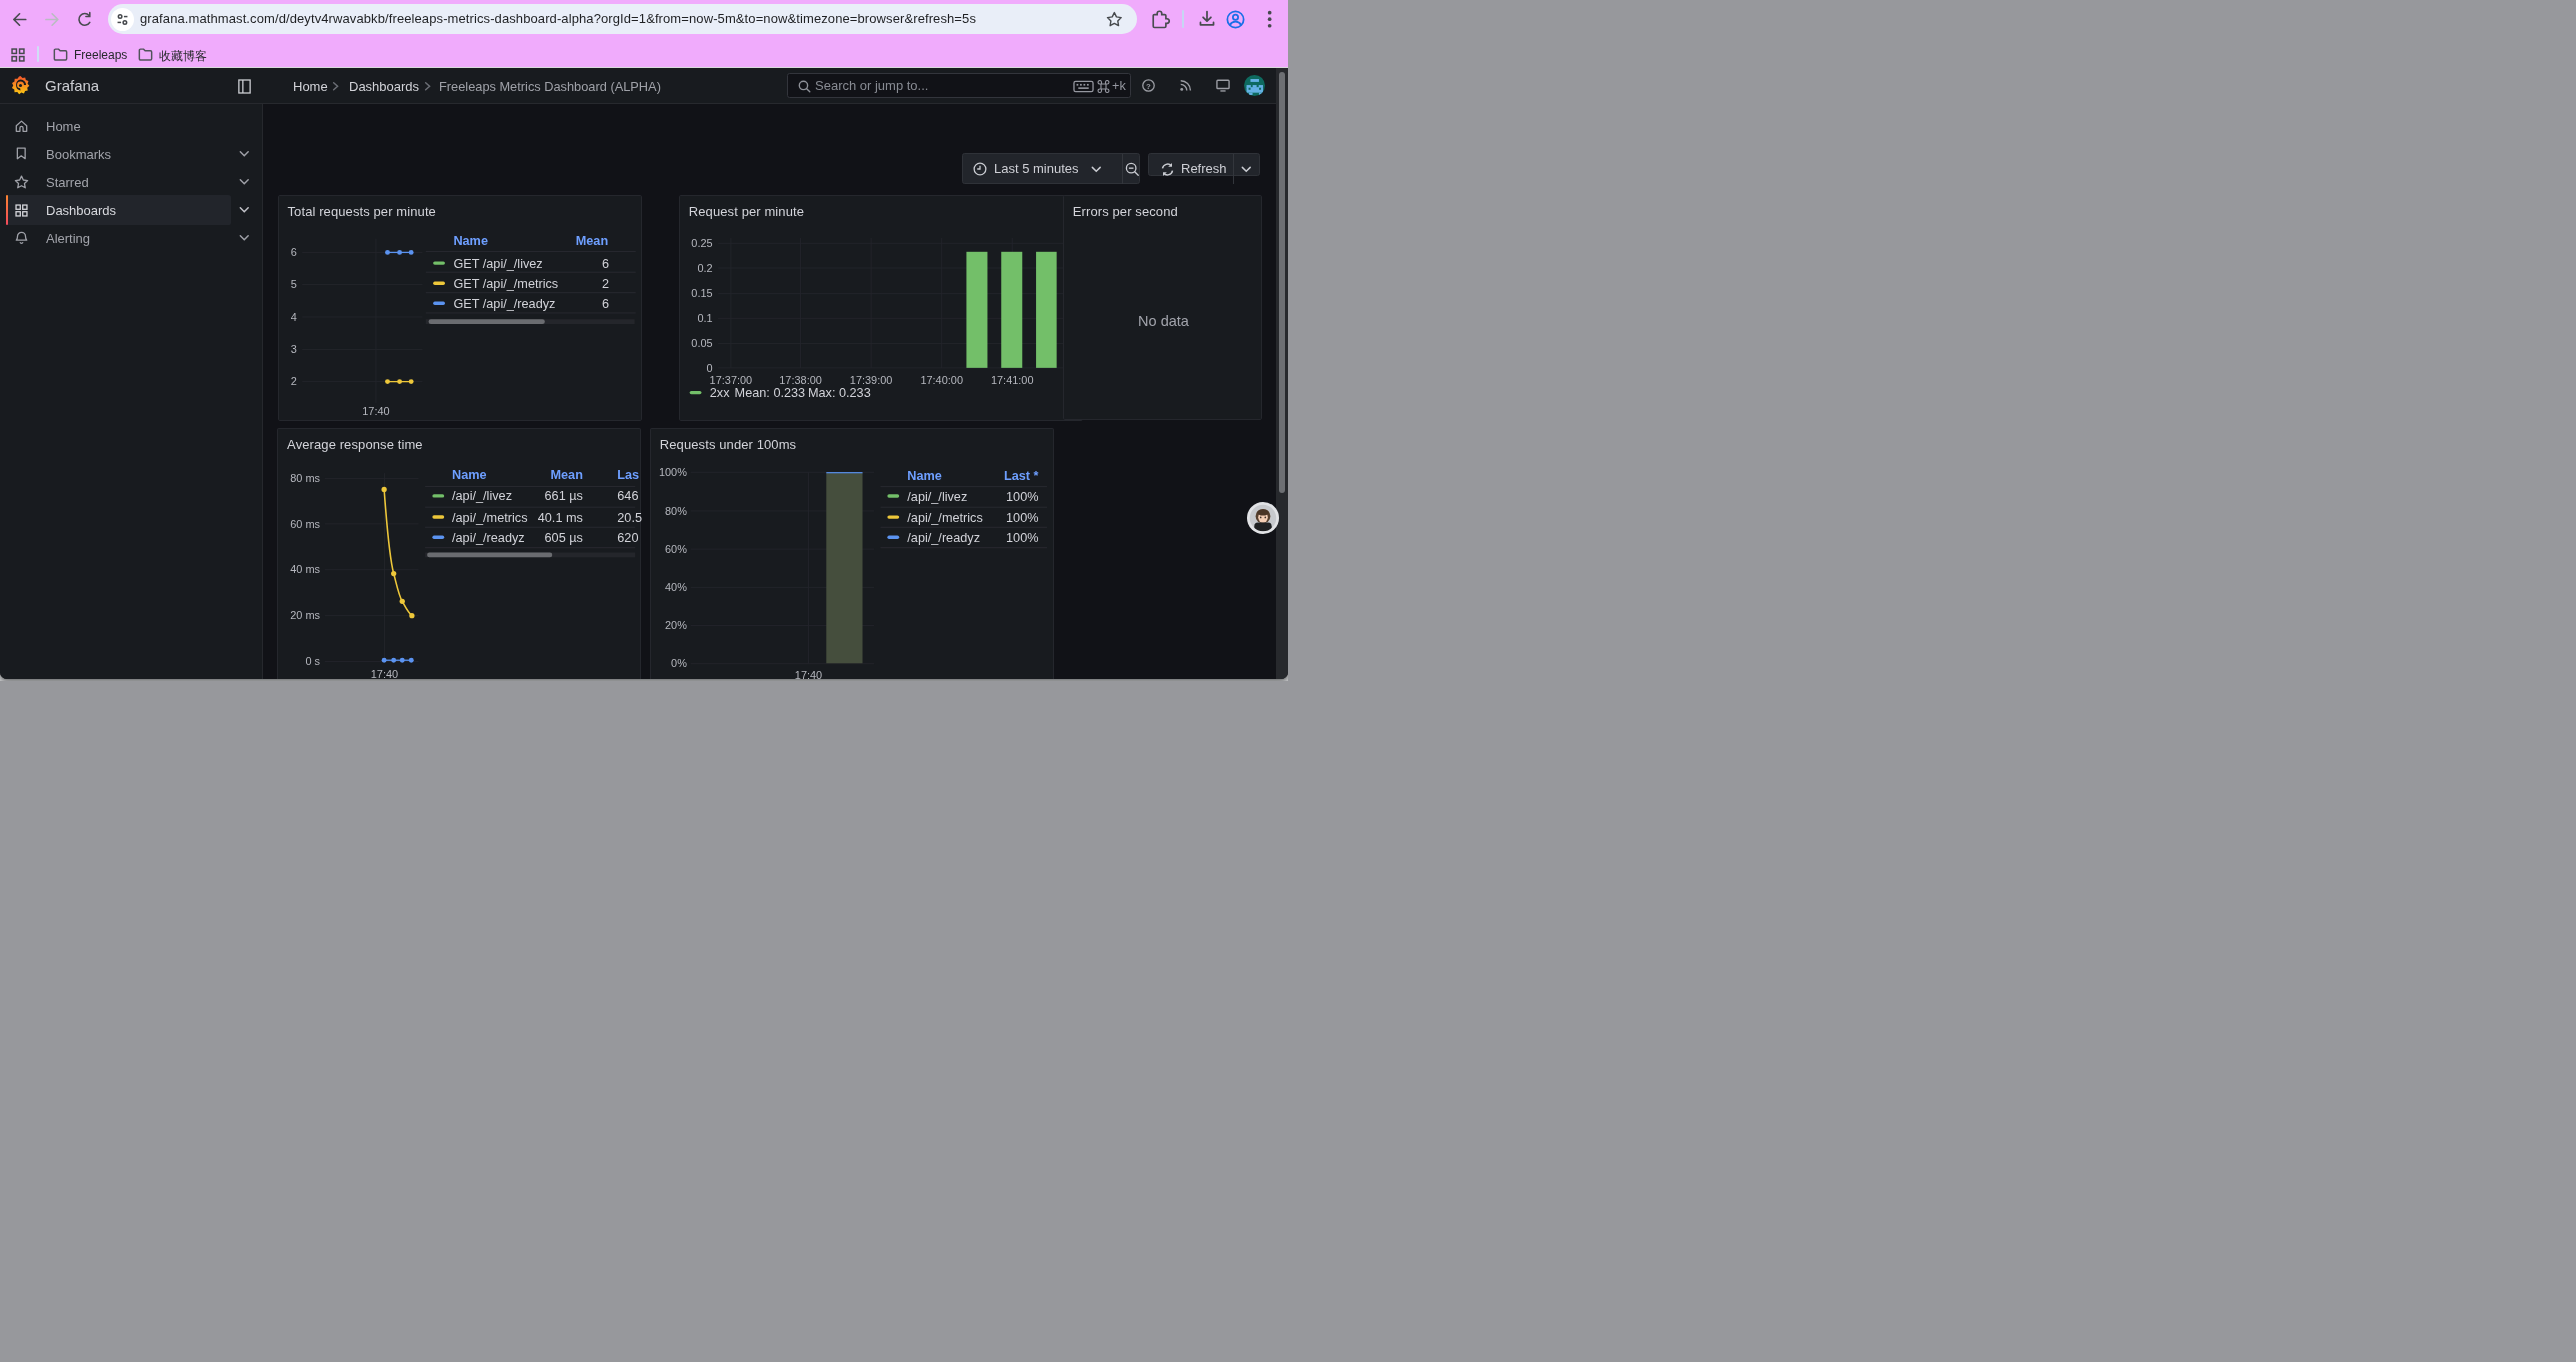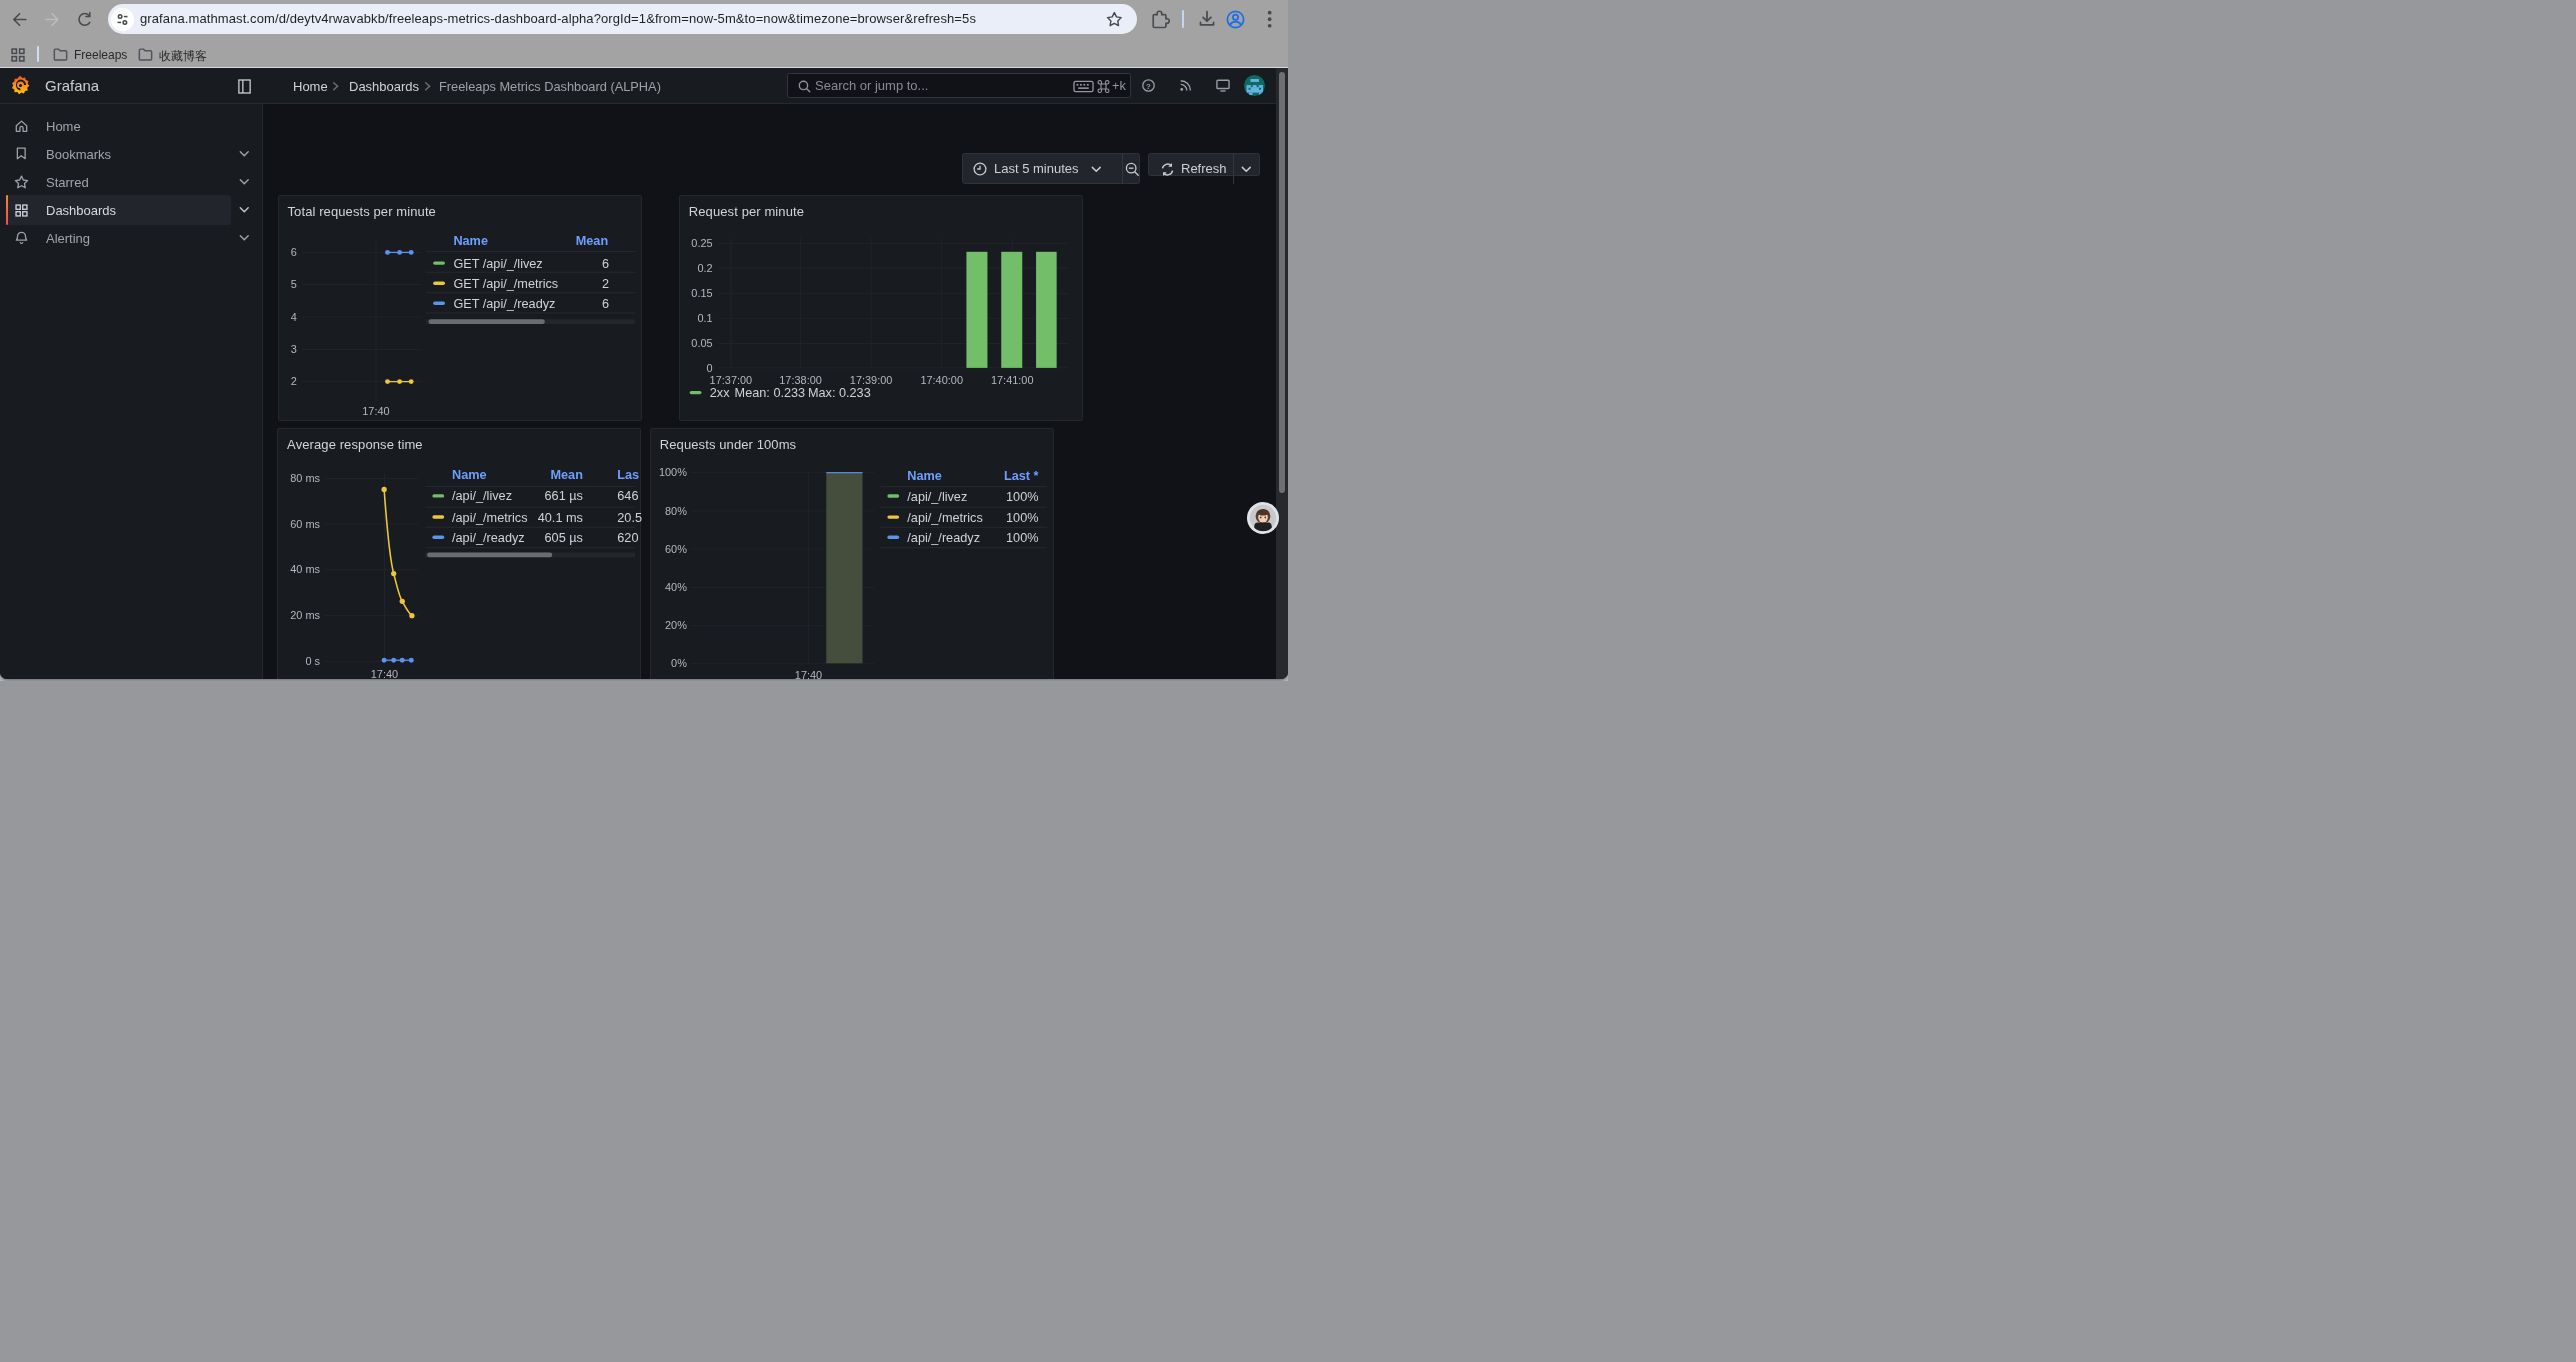--- a/index.html
+++ b/index.html
@@ -2,21 +2,21 @@
 <html style="font-size:14px"><head>
 <meta charset="utf-8">
 <style>
   * { margin:0; padding:0; box-sizing:border-box; }
   html,body { width:1288px; height:681px; overflow:hidden; }
   body { font-family:"Liberation Sans", sans-serif; background:#97989c; }
   #page { position:relative; width:1288px; height:681px; overflow:hidden; background:linear-gradient(#97999d,#c9cbcd); }
   #win { position:absolute; left:0; top:0; width:1288px; height:679px; border-radius:0 0 7px 7px; overflow:hidden; background:#111217; box-shadow:0 1.8px 5.3px rgba(0,0,0,.5); }
   .abs { position:absolute; }
   
-  #chrome { position:absolute; left:0; top:0; width:1288px; height:68px; background:#a3a3a3; box-shadow:inset 0 -0.9px 0 #d9dadc; }
+  #chrome { position:absolute; left:0; top:0; width:1288px; height:68px; background:#f0abfc; box-shadow:inset 0 -0.9px 0 #d9dadc; }
   #pill { position:absolute; left:108px; top:4px; width:1029px; height:30px; border-radius:15.3px; background:#e9eef8; }
   #pillcirc { position:absolute; left:2.5px; top:3.7px; width:23px; height:23px; border-radius:50%; background:#fff; }
   #urltext { position:absolute; left:32px; top:7px; font-size:13px; color:#1f2023; letter-spacing:0.1px; white-space:nowrap; }
   
   #app { position:absolute; left:0; top:68px; width:1288px; height:611px; background:#111217;border-radius:31px; }
   #appheader { position:absolute; left:0; top:0; width:1288px; height:36px; background:#181b1f; border-bottom:0.9px solid #27292e; }
   #sidebar { position:absolute; left:0; top:36px; width:263px; height:575px; background:#181b1f; border-right:0.9px solid #26282d; }
   #toolbar { position:absolute; left:263px; top:36px; width:1025px; height:34px; background:#191b1f; border-bottom:0.9px solid #303237; }
   #content { position:absolute; left:263px; top:70px; width:1013px; height:541px; background:#111217; }
   .navitem { position:absolute; left:0; width:262px; height:28px; }
@@ -383,20 +383,24 @@
           </g>
           <rect x="11" y="222.5" width="13.5" height="3.8" rx="1.9" fill="#73bf69"></rect>
           <g font-size="14.5" fill="#d2d3d9">
             <text x="34" y="230">2xx</text>
             <text x="62.3" y="230">Mean: 0.233</text>
             <text x="146" y="230">Max: 0.233</text>
           </g>
         </svg>
       </div>
 
+      <div class="panel" style="left:800px;top:57px;width:199px;height:225px;">
+        <div class="ptitle">Errors per second</div>
+        <div class="abs" style="left:0;top:117px;width:199px;text-align:center;font-size:14.5px;color:#a2a4ac;">No data</div>
+      </div>
 
       <div class="panel" style="left:14.3px;top:290px;width:364px;height:253px;border-bottom:none;">
         <div class="ptitle">Average response time</div>
         <svg class="abs" style="left:0;top:0" width="364" height="253" viewBox="0 0 415 288">
           <g stroke="#23252b" stroke-width="1">
             <line x1="53.4" y1="56.15" x2="160.2" y2="56.15"></line>
             <line x1="53.4" y1="107.9" x2="160.2" y2="107.9"></line>
             <line x1="53.4" y1="160.2" x2="160.2" y2="160.2"></line>
             <line x1="53.4" y1="212.55" x2="160.2" y2="212.55"></line>
             <line x1="53.4" y1="264.8" x2="160.2" y2="264.8"></line>

